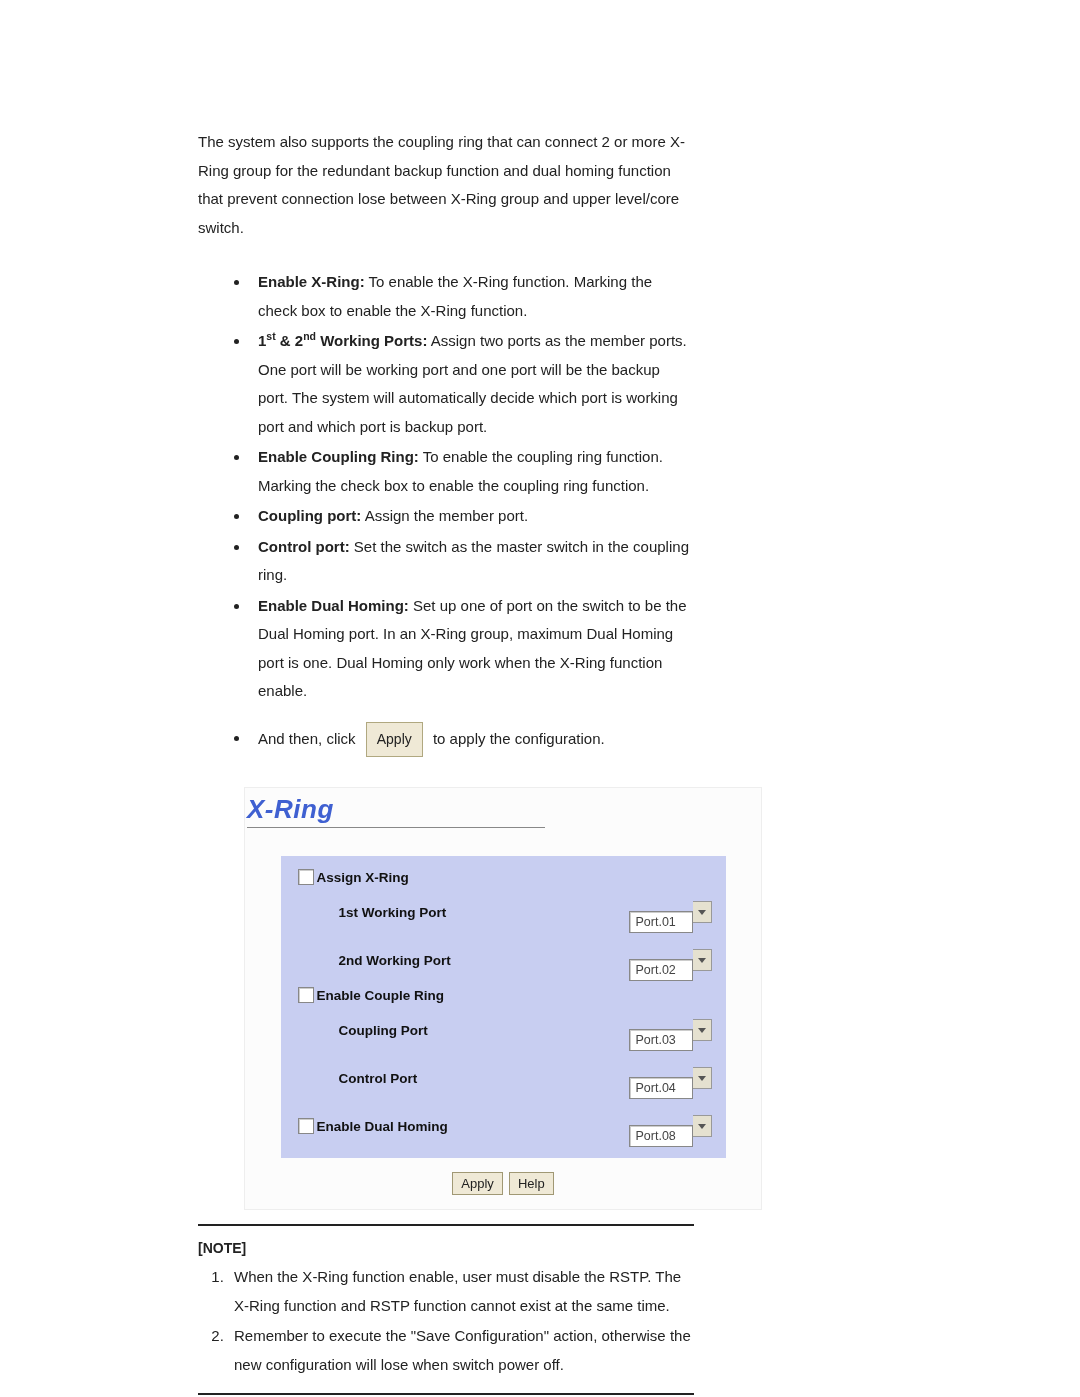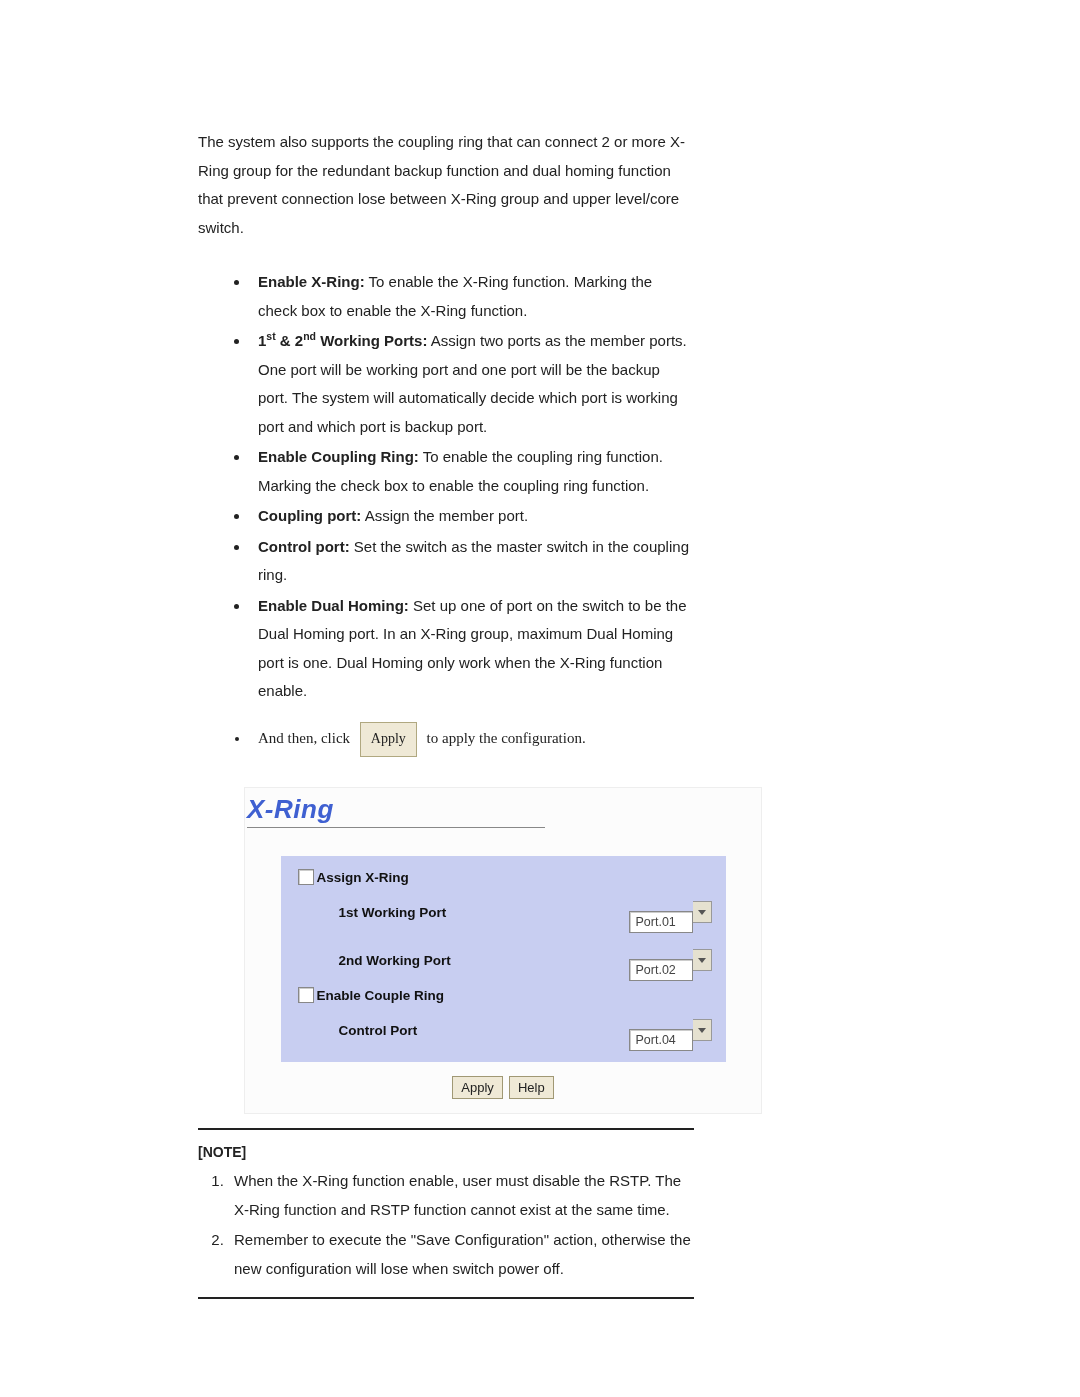--- a/index.html
+++ b/index.html
@@ -26,21 +26,20 @@
   }
   ul.bullets > li {
     line-height: 1.9;
     margin-bottom: 2px;
     padding-left: 8px;
   }
   .b { font-weight: bold; }
   sup { font-size: 0.7em; vertical-align: super; }
   .apply-line {
     margin-top: 16px;
-    font-family: Liberation Serif, serif;
   }
   .btn-inline {
     display: inline-block;
     background: #efe9d6;
     border: 1px solid #b0a880;
     padding: 3px 10px 4px 10px;
     margin: 0 6px;
     font-size: 14px;
     color: #222;
     vertical-align: middle;
@@ -245,32 +244,54 @@
           </span>
         </div>
 
         <div class="row">
           <span class="cb-cell">
               <span class="cb"></span>
             </span>
           <span class="lbl">Enable Couple Ring</span>
         </div>
 
+        <div class="row indent">
+          <span class="cb-cell"></span>
+          <span class="lbl">Coupling Port</span>
+          <span class="sel-wrap">
+            <span class="sel">Port.03</span>
+            <span class="sel-arrow">
+                <span class="tri"></span>
+              </span>
+          </span>
+        </div>
 
         <div class="row indent">
           <span class="cb-cell"></span>
           <span class="lbl">Control Port</span>
           <span class="sel-wrap">
             <span class="sel">Port.04</span>
             <span class="sel-arrow">
                 <span class="tri"></span>
               </span>
           </span>
         </div>
 
+        <div class="row">
+          <span class="cb-cell">
+              <span class="cb"></span>
+            </span>
+          <span class="lbl">Enable Dual Homing</span>
+          <span class="sel-wrap">
+            <span class="sel">Port.08</span>
+            <span class="sel-arrow">
+                <span class="tri"></span>
+              </span>
+          </span>
+        </div>
 
       </div>
 
       <div class="panel-actions">
         <span class="btn-inline">Apply</span>
         <span class="btn-inline">Help</span>
       </div>
     </div>
   </div>
 

